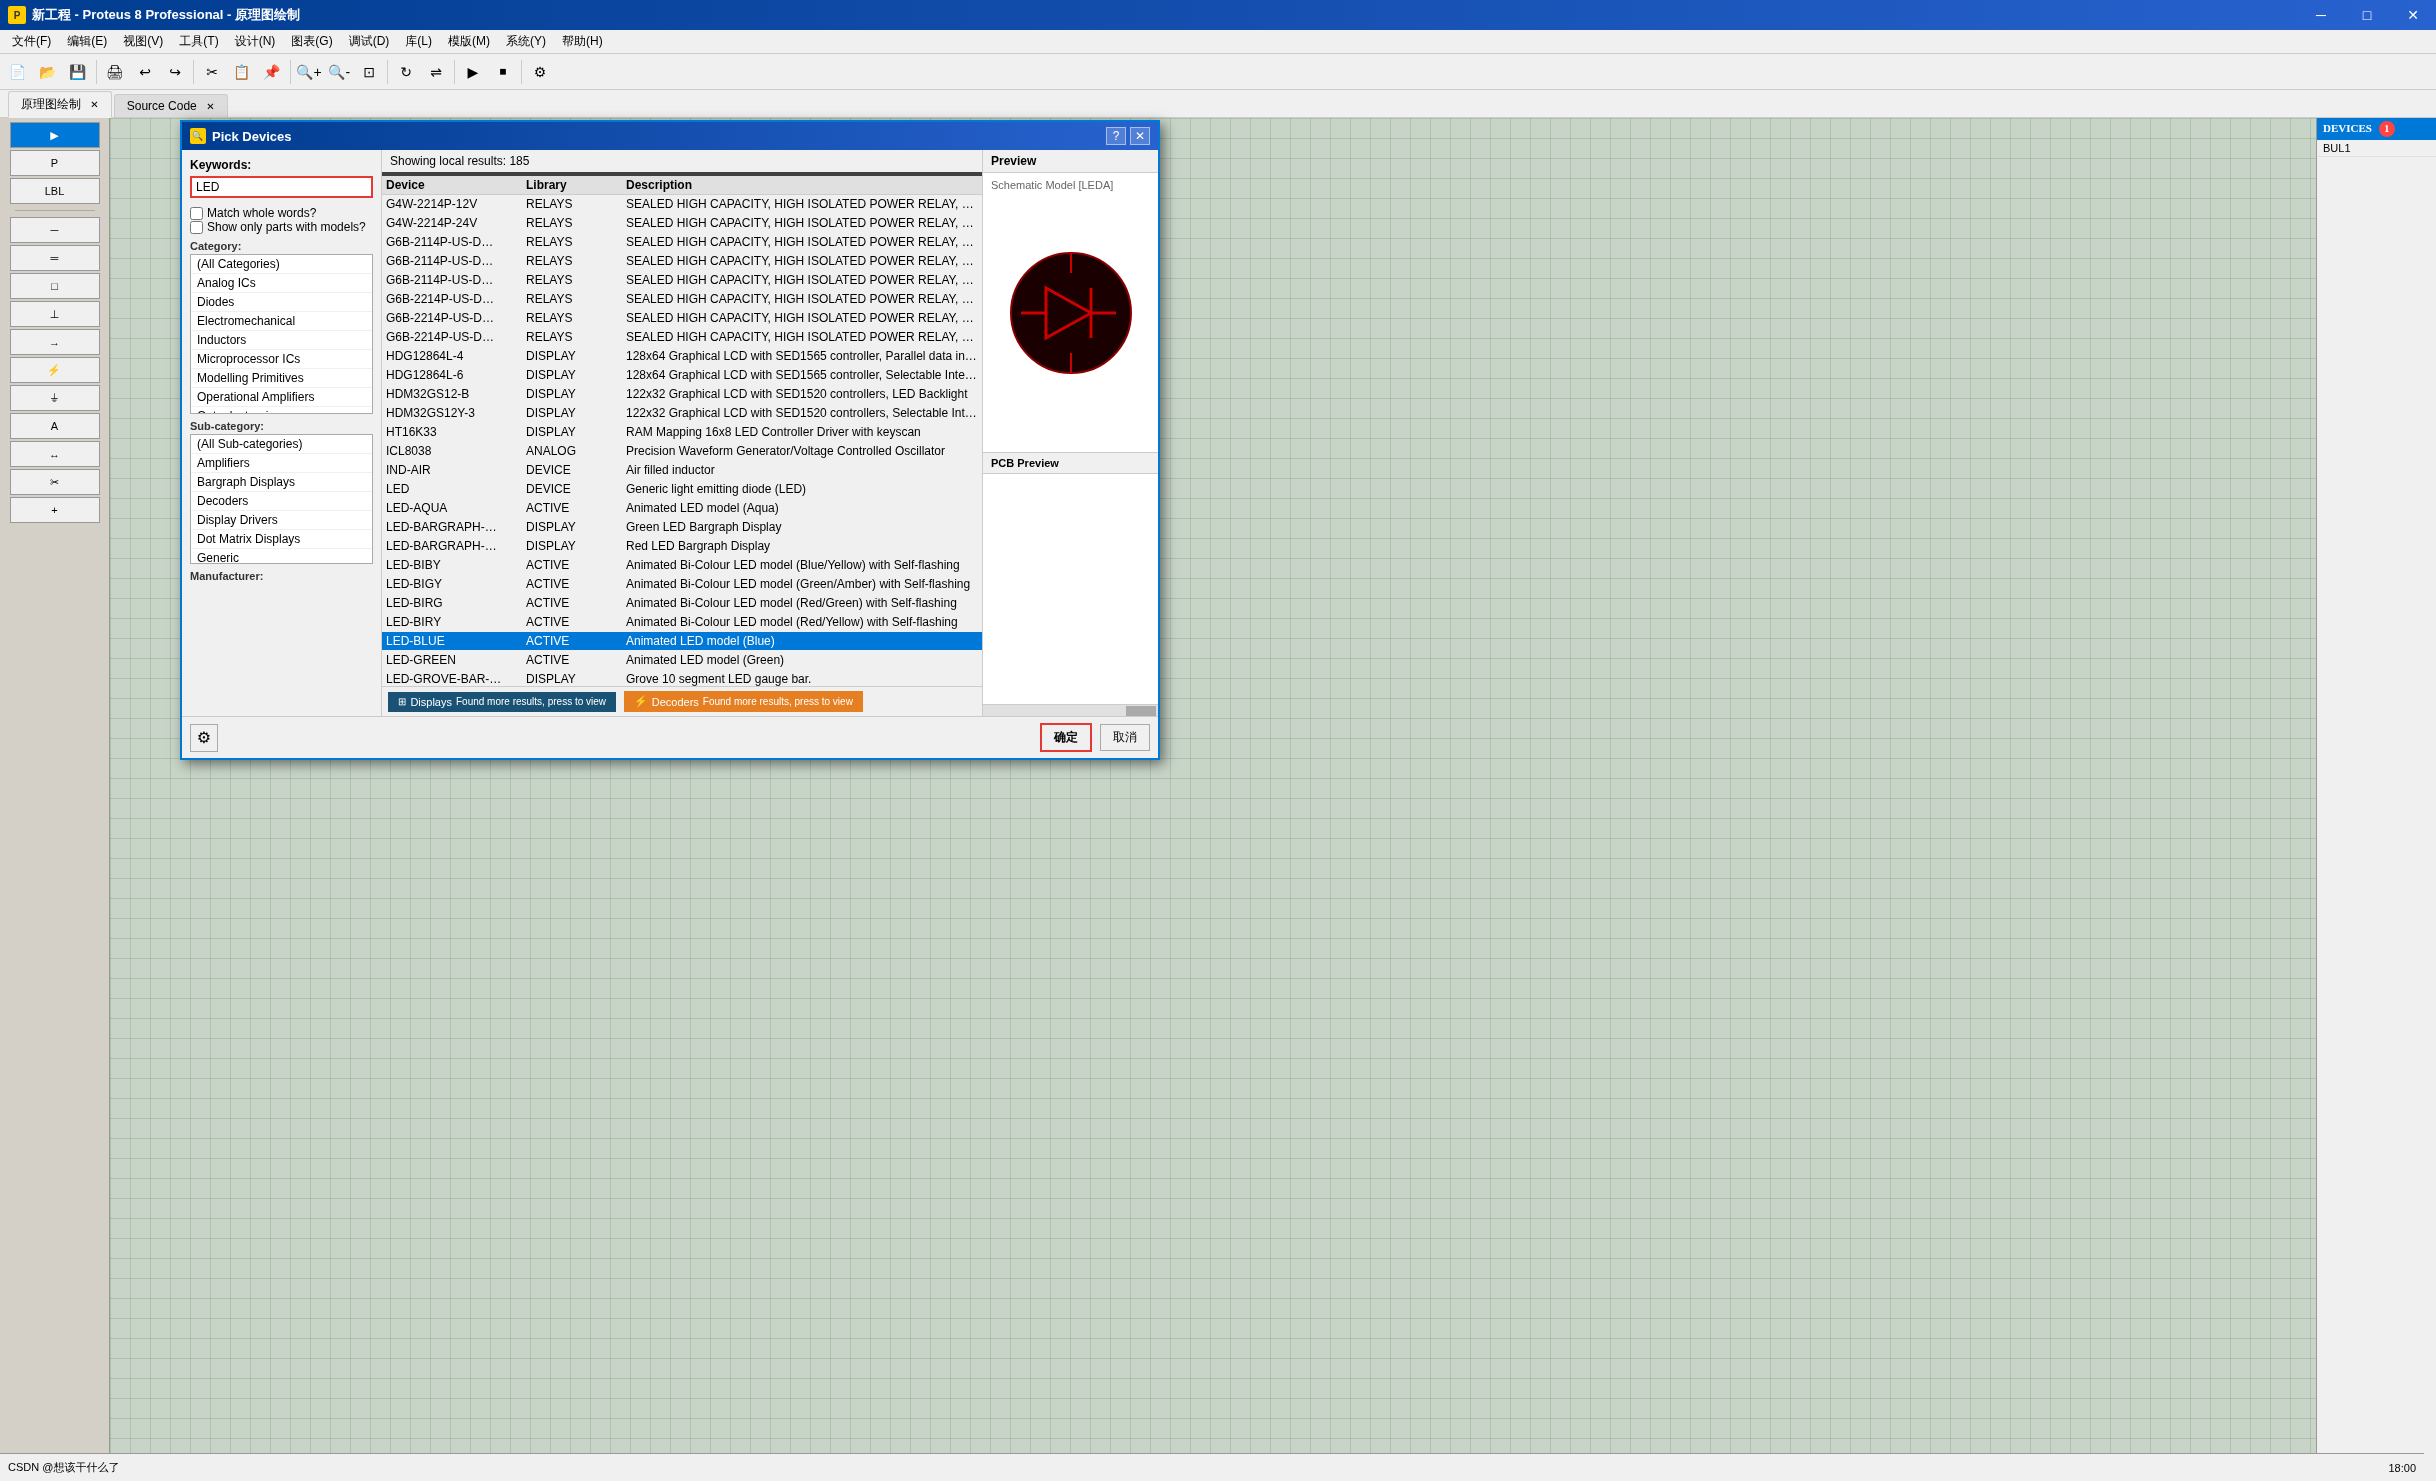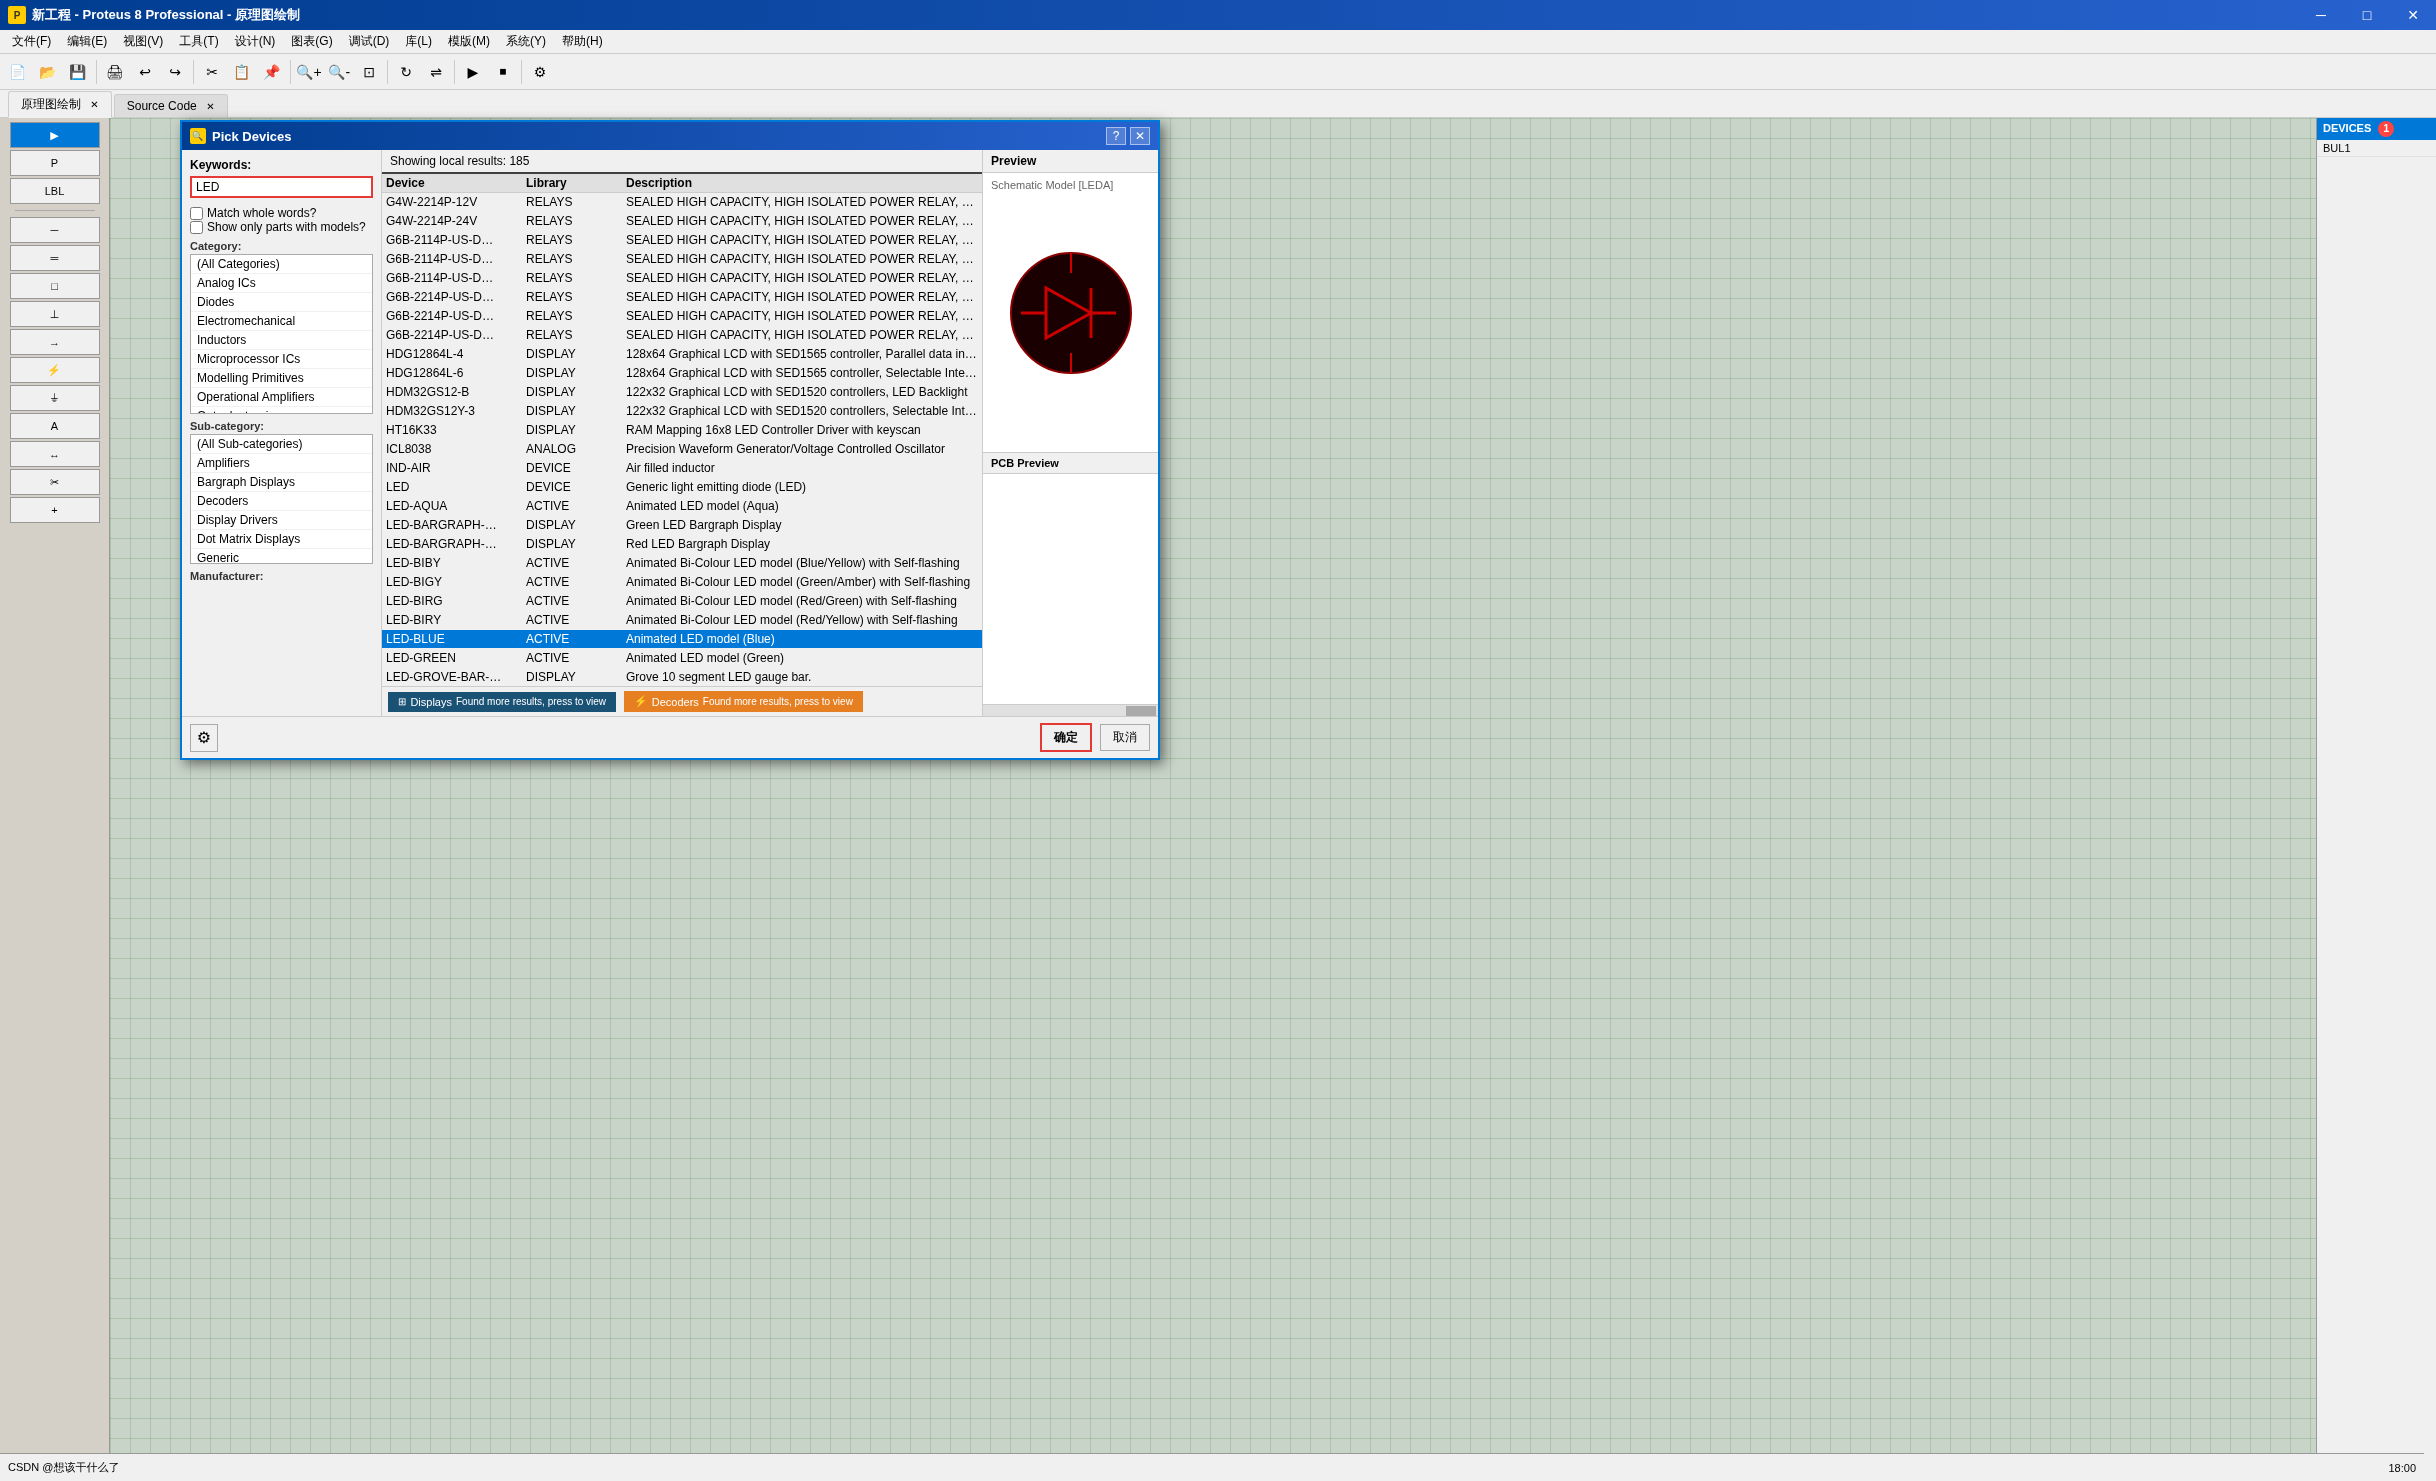--- a/index.html
+++ b/index.html
@@ -182,20 +182,21 @@
       border-left: 1px solid #999;
       display: flex;
       flex-direction: column;
     }
     .rs-header {
       background: #0078d7;
       color: white;
       padding: 3px 6px;
       font-size: 11px;
       font-weight: bold;
+      font-family: Liberation Serif, serif;
     }
     .rs-item {
       padding: 2px 6px;
       font-size: 11px;
       border-bottom: 1px solid #e0e0e0;
       cursor: pointer;
     }
     .rs-badge {
       display: inline-block;
       background: #ff4444;
@@ -625,21 +626,21 @@
 
           </div>
         </div>
 
         <div>
           <div class="section-label">Manufacturer:</div>
         </div>
       </div>
 
       <div class="modal-center">
-        <div style="padding:4px 8px;border-bottom:2px solid #404040;display:flex;align-items:center;gap:12px;">
+        <div style="padding:4px 8px;border-bottom:4px solid #404040;display:flex;align-items:center;gap:12px;">
           <span style="font-size:12px;">Showing local results: 185</span>
         </div>
         <div class="device-table">
           <div class="dt-header">
             <div class="dt-cell">Device</div>
             <div class="dt-cell">Library</div>
             <div class="dt-cell">Description</div>
           </div>
 
           <div class="dt-row">

